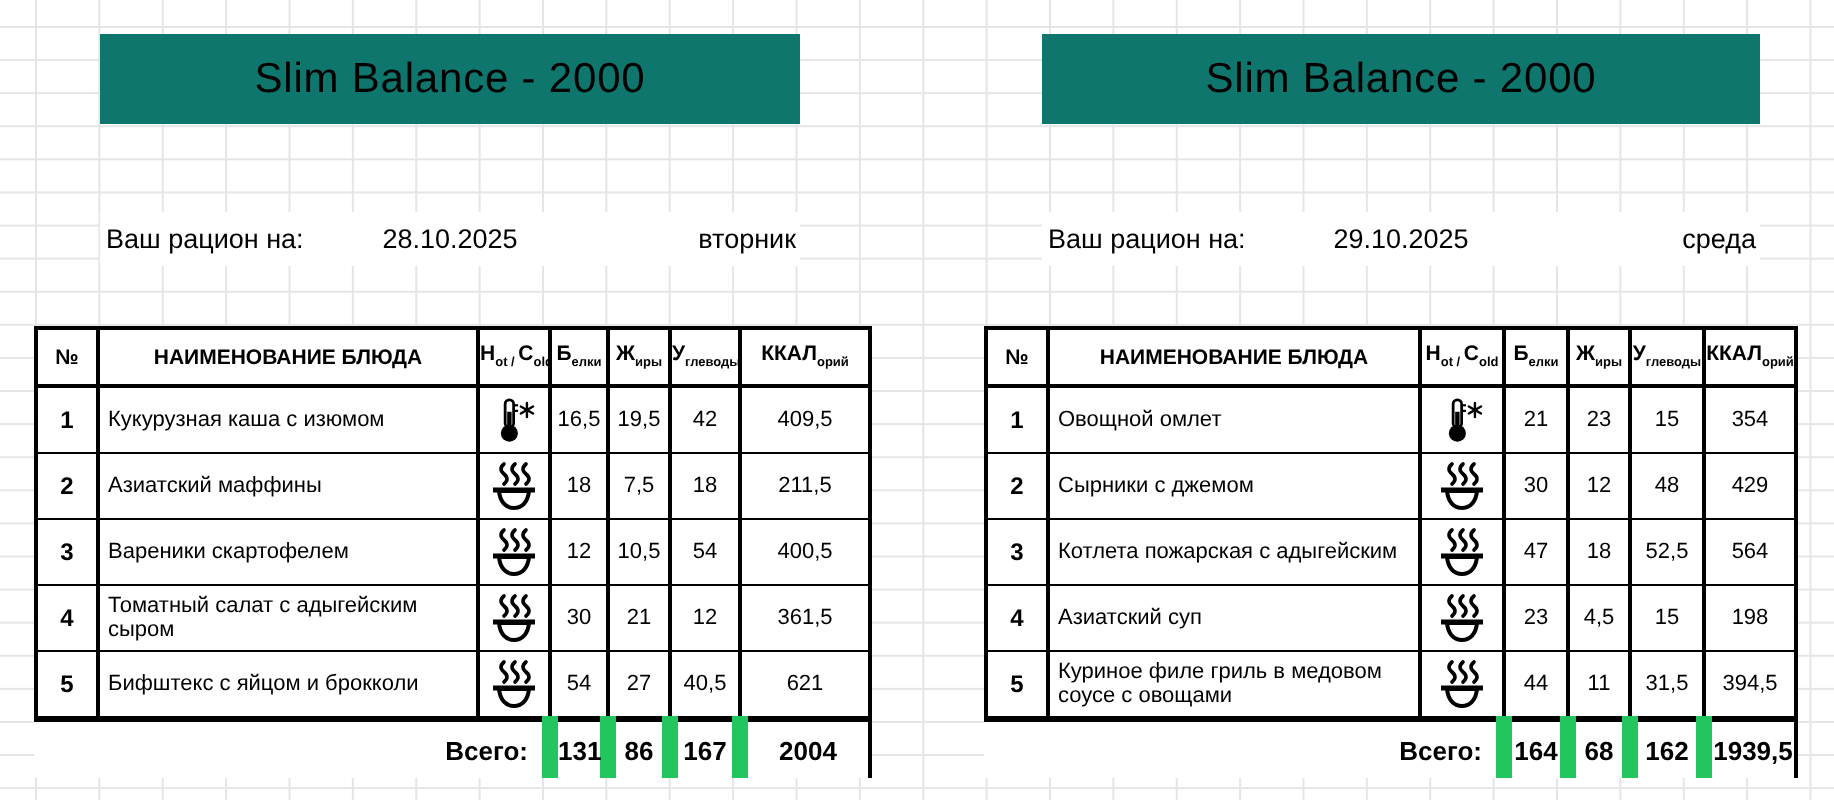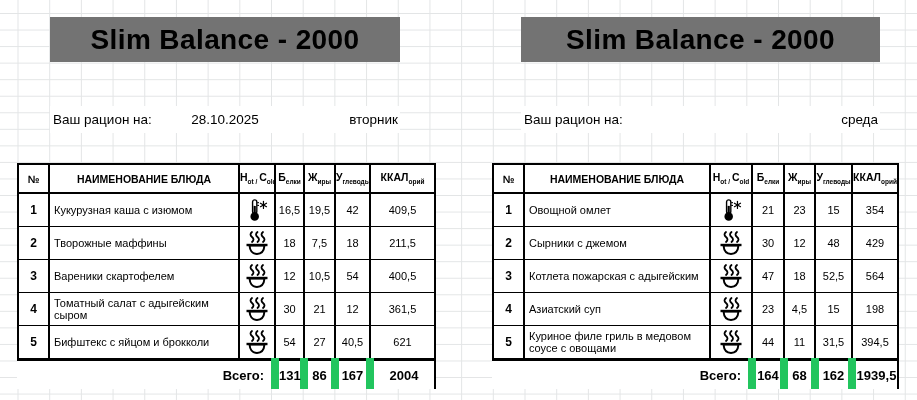--- a/index.html
+++ b/index.html
@@ -11,22 +11,22 @@
   
   .grid-bg{
     position:absolute;inset:0;
     background-image:
       linear-gradient(to right,#e3e5e6 1px,transparent 1px),
       linear-gradient(to bottom,#e3e5e6 1px,transparent 1px);
     background-size:31.7px 16.55px;
     background-position:17.5px 13px;
   }
   .title-cell{
-    position:absolute;background:#737373;
-    font-weight:bold;font-size:28px;letter-spacing:.4px;
+    position:absolute;background:#0f766e;
+    font-weight:normal;font-size:21px;letter-spacing:.4px;
     display:flex;align-items:center;justify-content:center;
   }
   #title-0{left:50px;top:17px;width:350px;height:45px;}
   #title-1{left:521px;top:17px;width:359px;height:45px;}
 
   .ration-band{position:absolute;background:#fff;height:27px;font-weight:normal;font-size:13.5px;}
   #ration-0{left:50px;top:106px;width:350px;}
   #ration-1{left:521px;top:106px;width:359px;}
   .ration-band .r-label{position:absolute;left:3px;line-height:27px;white-space:nowrap;}
   .ration-band .r-date{position:absolute;left:50%;transform:translateX(-50%);line-height:27px;white-space:nowrap;}
@@ -109,21 +109,21 @@
             </g>
           </svg>
         </td>
         <td class="c-val">16,5</td>
         <td class="c-val">19,5</td>
         <td class="c-val">42</td>
         <td class="c-val">409,5</td>
       </tr>
       <tr>
         <td class="c-num">2</td>
-        <td class="c-name">Творожные маффины</td>
+        <td class="c-name">Азиатский маффины</td>
         <td class="c-icon">
           <svg width="26" height="27" viewBox="0 0 26 27">
             <g fill="none" stroke="#000" stroke-width="1.8" stroke-linecap="round">
               <path d="M8,2 q-3,2.5 0,5 q3,2.5 0,5"></path>
               <path d="M13.5,2 q-3,2.5 0,5 q3,2.5 0,5"></path>
               <path d="M19,2 q-3,2.5 0,5 q3,2.5 0,5"></path>
             </g>
             <path d="M5.5,15.5 C6,21 9,24 13,24 C17,24 20,21 20.5,15.5 Z" fill="#fff" stroke="#000" stroke-width="2"></path>
             <line x1="2.5" y1="15" x2="23.5" y2="15" stroke="#000" stroke-width="2.4"></line>
           </svg>
@@ -198,20 +198,21 @@
       <td class="t-val">86</td>
       <td class="t-val">167</td>
       <td class="t-val">2004</td>
     </tr>
   </tfoot>
 </table>
 
 <div class="title-cell" id="title-1">Slim Balance - 2000</div>
 <div class="ration-band" id="ration-1">
   <span class="r-label">Ваш рацион на:</span>
+  <span class="r-date">29.10.2025</span>
   <span class="r-week">среда</span>
 </div>
 <table class="menu" id="table-1">
   <colgroup>
     <col style="width:31px">
       <col style="width:186px">
       <col style="width:42px">
     <col style="width:32px">
       <col style="width:31px">
       <col style="width:37px">

